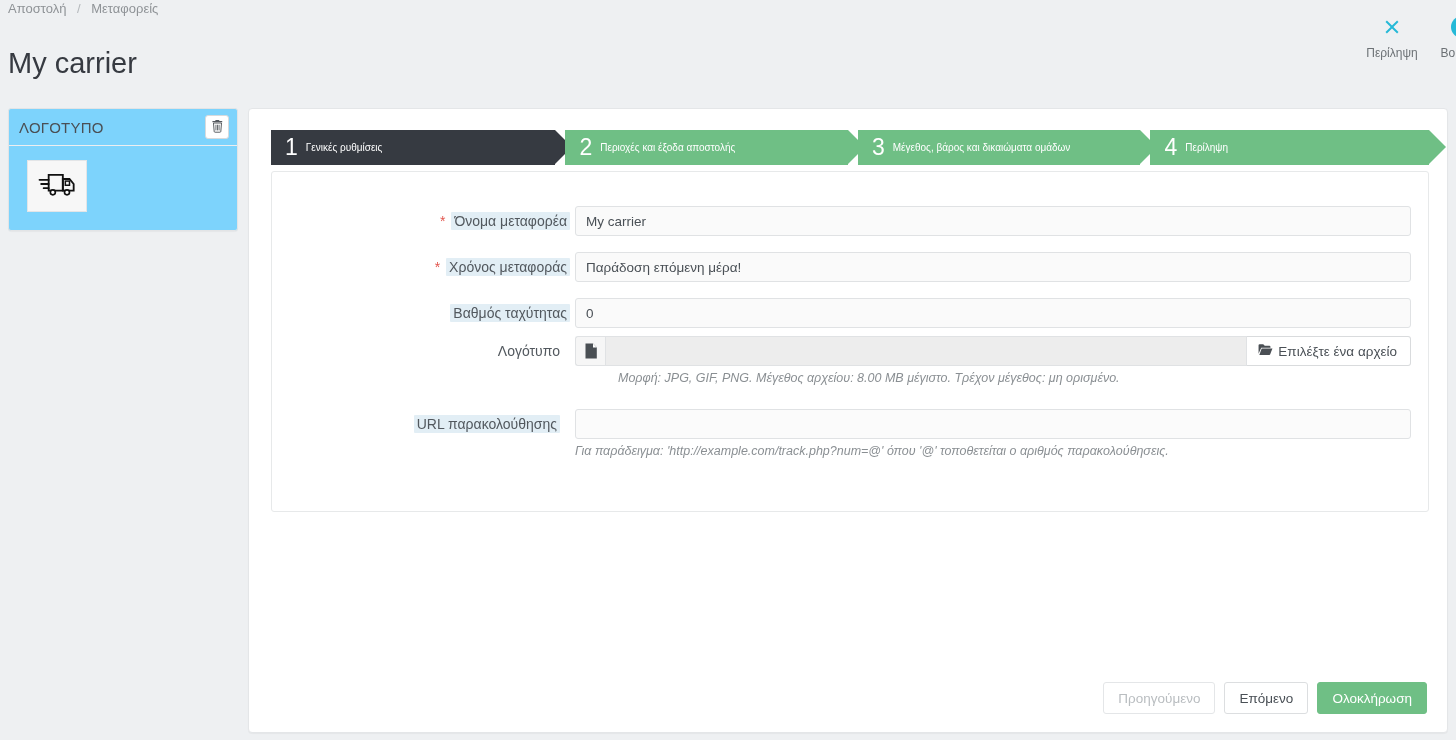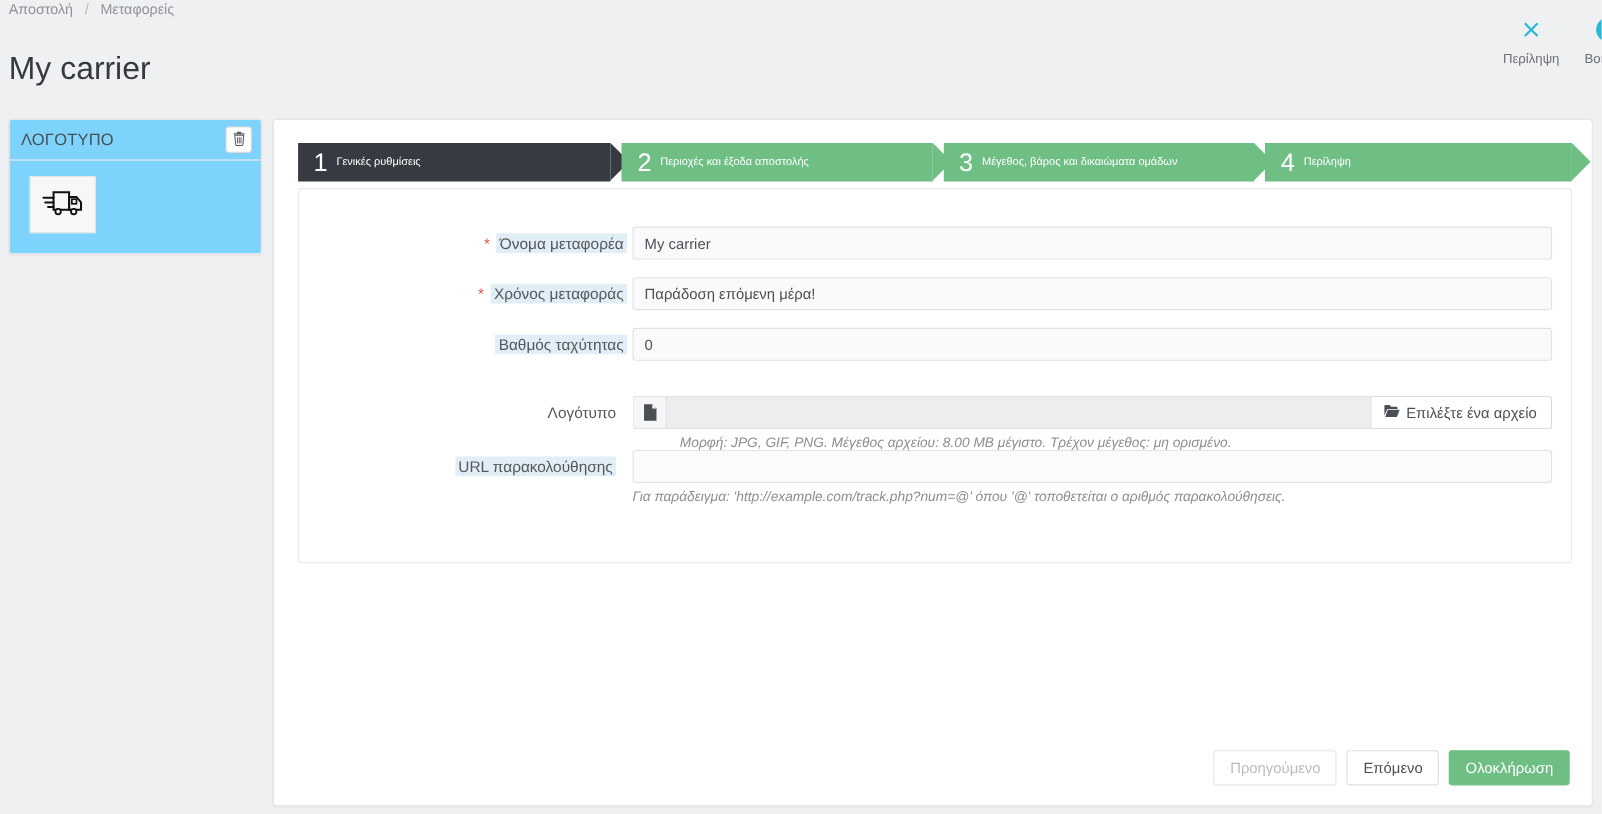--- a/index.html
+++ b/index.html
@@ -418,21 +418,21 @@
       <input class="text-input" style="left: 303px; width: 836px;" type="text" value="Παράδοση επόμενη μέρα!">
     </div>
 
     <div class="form-row" style="top:126px; height:30px;">
       <div class="label-box" style="right:858px; top:5px;">
         <span class="label-hl">Βαθμός ταχύτητας</span>
       </div>
       <input class="text-input" style="left: 303px; width: 836px;" type="text" value="0">
     </div>
 
-    <div class="form-row" style="top:188px; height:40px;">
+    <div class="form-row" style="top:164px; height:40px;">
       <div class="label-box" style="right:868px; top:5px;">Λογότυπο</div>
       <div class="file-group" style="left:303px; width:836px;">
         <span class="file-icon-box">
           <svg width="14" height="16" viewBox="0 0 14 16" aria-hidden="true">
             <path d="M1.5 0.6 H9 L12.8 4.4 V15.4 H1.5 Z" fill="#4a4f54"></path>
             <path d="M9 0.6 V4.4 H12.8 Z" fill="#ffffff"></path>
           </svg>
         </span>
         <span class="file-fake-input"></span>
         <button class="file-btn">

